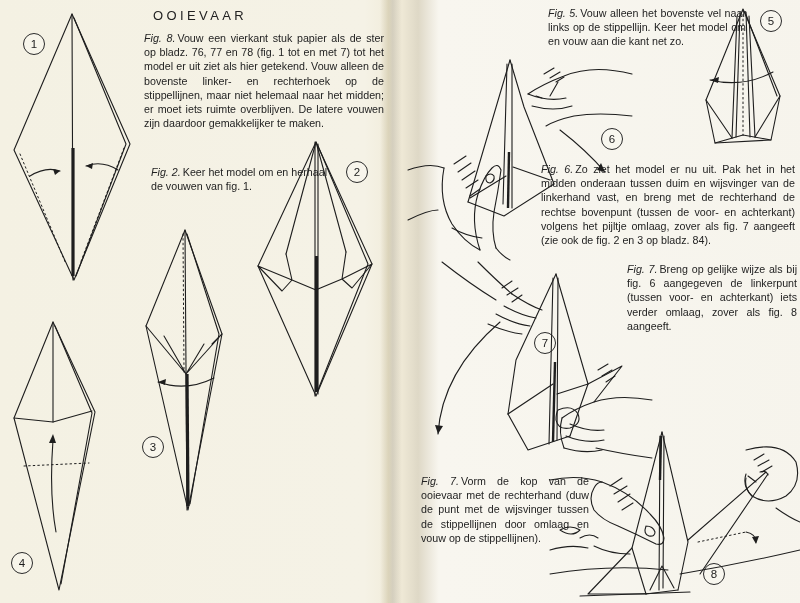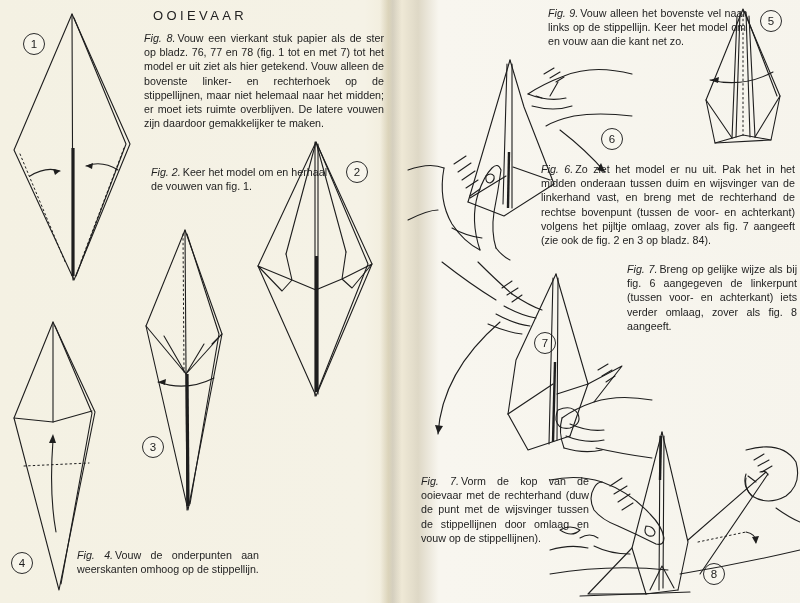--- a/index.html
+++ b/index.html
@@ -28,25 +28,22 @@
   <div class="gutter"></div>
 
   <h1 class="title">OOIEVAAR</h1>
 
   <div class="cap" style="left:144px;top:31px;width:240px">
     <em>Fig. 8.</em><span>Vouw een vierkant stuk papier als de ster op bladz. 76, 77 en 78 (fig. 1 tot en met 7) tot het model er uit ziet als hier getekend. Vouw alleen de bovenste linker- en rechterhoek op de stippellijnen, maar niet helemaal naar het midden; er moet iets ruimte overblijven. De latere vouwen zijn daardoor gemakkelijker te maken.</span>
   </div>
   <div class="cap" style="left:151px;top:165px;width:176px">
     <em>Fig. 2.</em><span>Keer het model om en herhaal de vouwen van fig. 1.</span>
   </div>
-  <div class="cap" style="left:77px;top:548px;width:182px">
-    <em>Fig. 4.</em><span>Vouw de onderpunten aan weerskanten omhoog op de stippellijn.</span>
-  </div>
   <div class="cap" style="left:548px;top:6px;width:198px">
-    <em>Fig. 9.</em><span>Vouw alleen het bovenste vel naar links op de stippellijn. Keer het model om en vouw aan die kant net zo.</span>
+    <em>Fig. 5.</em><span>Vouw alleen het bovenste vel naar links op de stippellijn. Keer het model om en vouw aan die kant net zo.</span>
   </div>
   <div class="cap" style="left:541px;top:162px;width:254px">
     <em>Fig. 6.</em><span>Zo ziet het model er nu uit. Pak het in het midden onderaan tussen duim en wijsvinger van de linkerhand vast, en breng met de rechterhand de rechtse bovenpunt (tussen de voor- en achterkant) volgens het pijltje omlaag, zover als fig. 7 aangeeft (zie ook de fig. 2 en 3 op bladz. 84).</span>
   </div>
   <div class="cap" style="left:627px;top:262px;width:170px">
     <em>Fig. 7.</em><span>Breng op gelijke wijze als bij fig. 6 aangegeven de linkerpunt (tussen voor- en achterkant) iets verder omlaag, zover als fig. 8 aangeeft.</span>
   </div>
   <div class="cap" style="left:421px;top:474px;width:168px">
     <em>Fig. 7.</em><span>Vorm de kop van de ooievaar met de rechterhand (duw de punt met de wijsvinger tussen de stippellijnen door omlaag en vouw op de stippellijnen).</span>
   </div>

